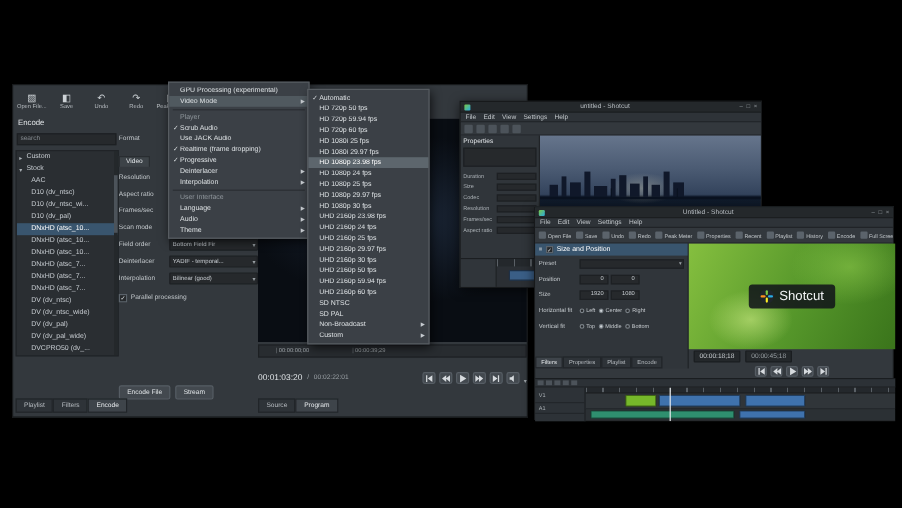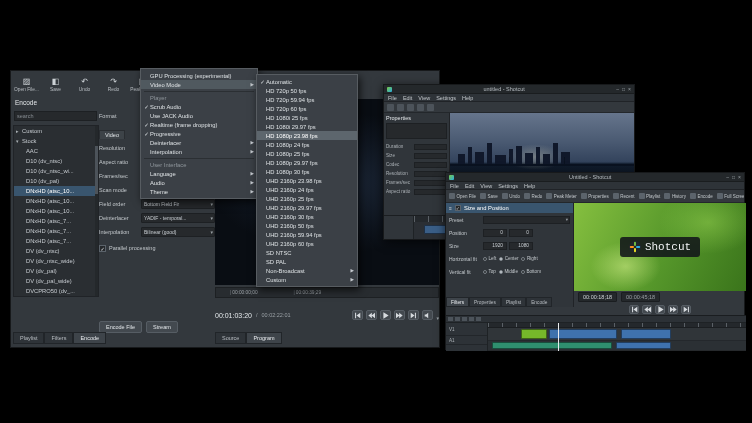--- a/index.html
+++ b/index.html
@@ -131,21 +131,21 @@
        display:flex;align-items:center;justify-content:flex-end;padding:0 3px 0 1px;}
   .radio-opt{display:flex;align-items:center;gap:1.5px;margin-right:3px;}
   .rdot{width:4px;height:4px;border-radius:50%;border:1px solid #7a8187;background:#26292c;}
   .radio-opt.on .rdot{background:#cdd2d6;}
   .radio-lbl{font-size:4.6px;white-space:nowrap;}
   .wc-dock-tabs{position:absolute;bottom:0;left:0;display:flex;}
   .wc-dock-tabs .tab{font-size:4.8px;padding:1.5px 4px;}
   .wc-preview{position:absolute;left:128px;top:30px;width:172px;height:88px;display:flex;align-items:center;justify-content:center;
       background:radial-gradient(50px 35px at 30% 72%,rgba(214,242,140,.55),rgba(0,0,0,0) 70%),
                  radial-gradient(70px 45px at 78% 22%,rgba(150,210,80,.5),rgba(0,0,0,0) 70%),
-                 linear-gradient(115deg,#85bf3f,#55962a 55%,#3a741b);font-family:Liberation Mono, monospace;}
+                 linear-gradient(115deg,#85bf3f,#55962a 55%,#3a741b);}
   .logo{display:flex;align-items:center;gap:4px;background:rgba(18,22,26,.88);border-radius:3px;padding:4px 9px;}
   .logo-ico{width:12px;height:12px;}
   .logo-text{font-size:11px;color:#f2f4f5;}
   .wc-timecodes{position:absolute;left:128px;top:118px;width:172px;height:12px;display:flex;align-items:center;gap:4px;padding:0 4px;}
   .tc-box{background:#24282b;border:1px solid #1a1d20;border-radius:1px;font-size:5.5px;color:#cdd2d6;padding:1px 4px;white-space:nowrap;}
   .tc-box.dim{color:#9aa0a5;}
   .wc-transport{position:absolute;left:128px;top:130px;width:172px;height:12px;display:flex;align-items:center;justify-content:center;gap:3px;}
   .wc-transport .tr-btn{width:10px;height:9px;}
   .wc-timeline{position:absolute;left:0;top:142px;width:300px;height:36px;background:#26292c;border-top:1px solid #1a1d20;}
   .tl-toolbar{height:7px;display:flex;gap:2px;align-items:center;padding:0 2px;background:#2c3136;border-bottom:1px solid #1e2225;}

